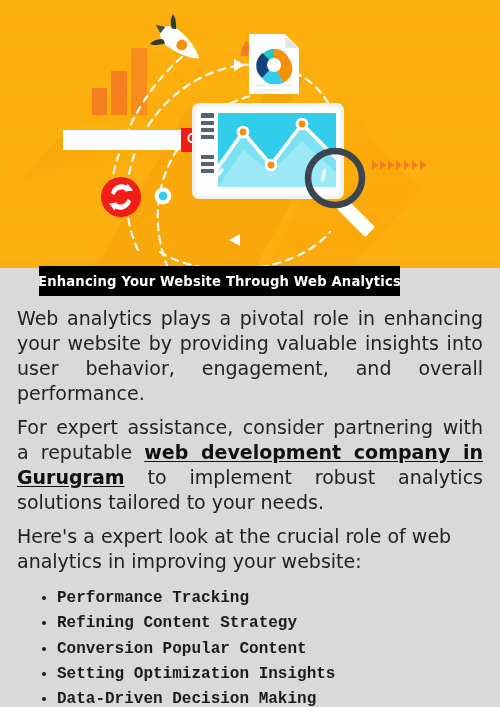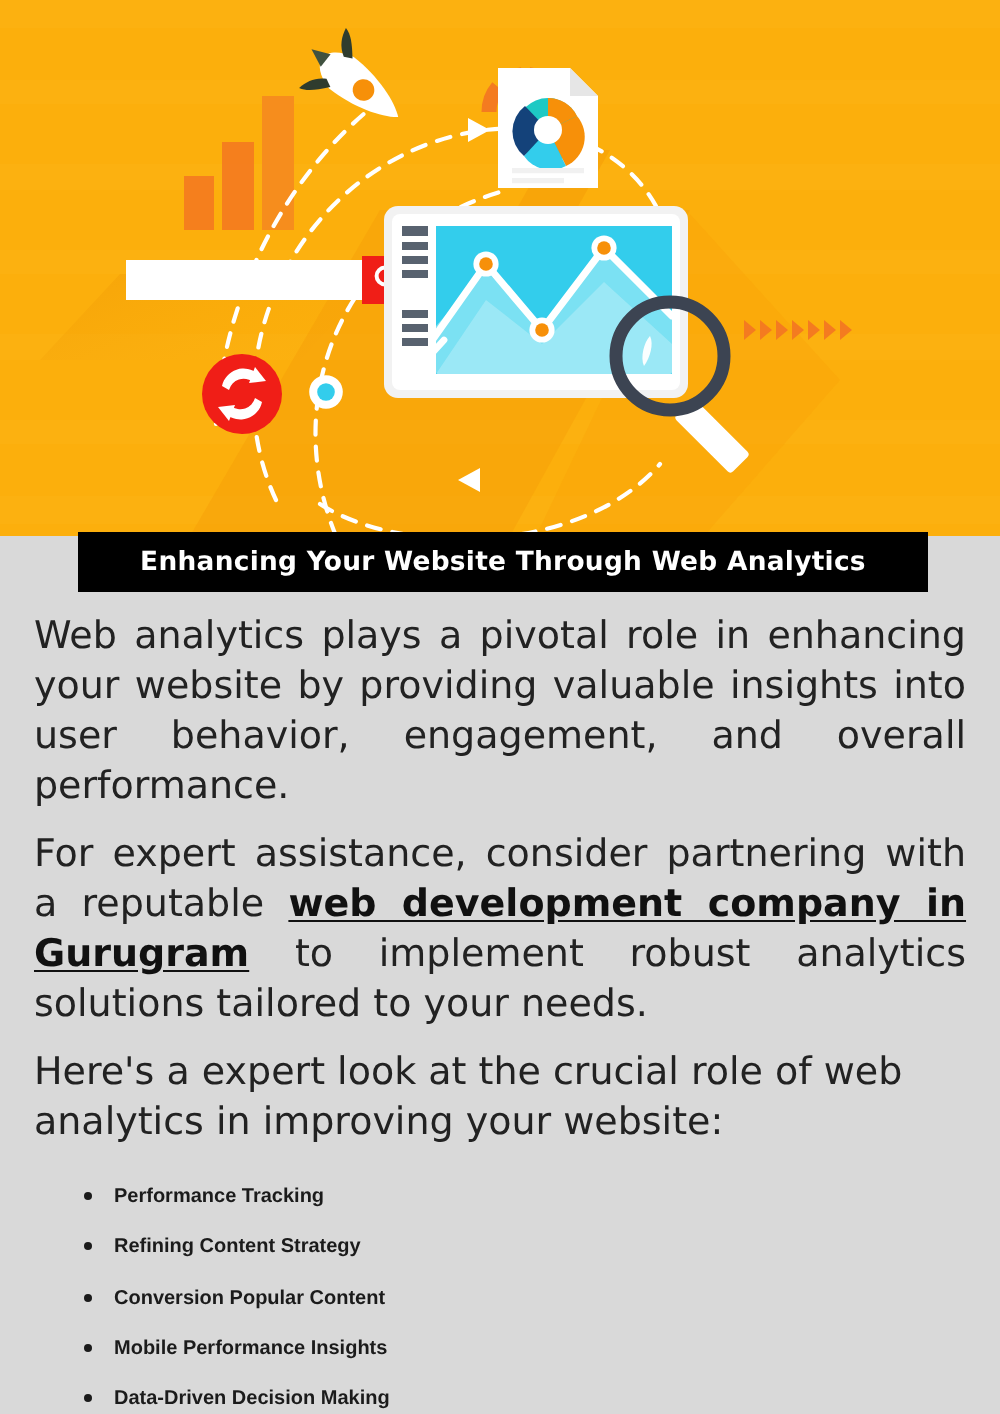--- a/index.html
+++ b/index.html
@@ -36,21 +36,21 @@
     left: 0;
     top: 0;
     display: block;
   }
 
   
   .title-banner {
     position: absolute;
     left: 39px;
     top: 266px;
-    width: 425px;
+    width: 361px;
     height: 30px;
     background: #000000;
     display: flex;
     align-items: center;
     justify-content: center;
   }
   .title-banner-text {
     color: #ffffff;
     font-size: 13.2px;
     font-weight: bold;
@@ -84,25 +84,25 @@
     text-underline-offset: 2px;
   }
   ul.bullets {
     margin: 12px 0 0 0;
     padding: 0 0 0 25px;
     list-style: none;
   }
   ul.bullets li {
     position: relative;
     color: #1b1b1b;
-    font-size: 10px;
+    font-size: 16px;
     font-weight: bold;
     line-height: 25.3px;
     padding-left: 15px;
-    font-family: Liberation Sans, sans-serif;
+    font-family: Liberation Mono, monospace;
   }
   ul.bullets li::before {
     content: "";
     position: absolute;
     left: 0;
     top: 10px;
     width: 4px;
     height: 4px;
     border-radius: 50%;
     background: #1b1b1b;
@@ -284,18 +284,18 @@
     <p class="para">Web analytics plays a pivotal role in enhancing your website by providing valuable insights into user behavior, engagement, and overall performance.</p>
 
     <p class="para"><span>For expert assistance, consider partnering with a reputable </span><a class="inline-link" href="#">web development company in Gurugram</a><span> to implement robust analytics solutions tailored to your needs.</span></p>
 
     <p class="para last-left">Here's a expert look at the crucial role of web analytics in improving your website:</p>
 
     <ul class="bullets">
       <li>Performance Tracking</li>
       <li>Refining Content Strategy</li>
       <li>Conversion Popular Content</li>
-      <li>Mobile Performance Insights</li>
+      <li>Setting Optimization Insights</li>
       <li>Data-Driven Decision Making</li>
     </ul>
 
   </div>
 </div>
 
 </body></html>

